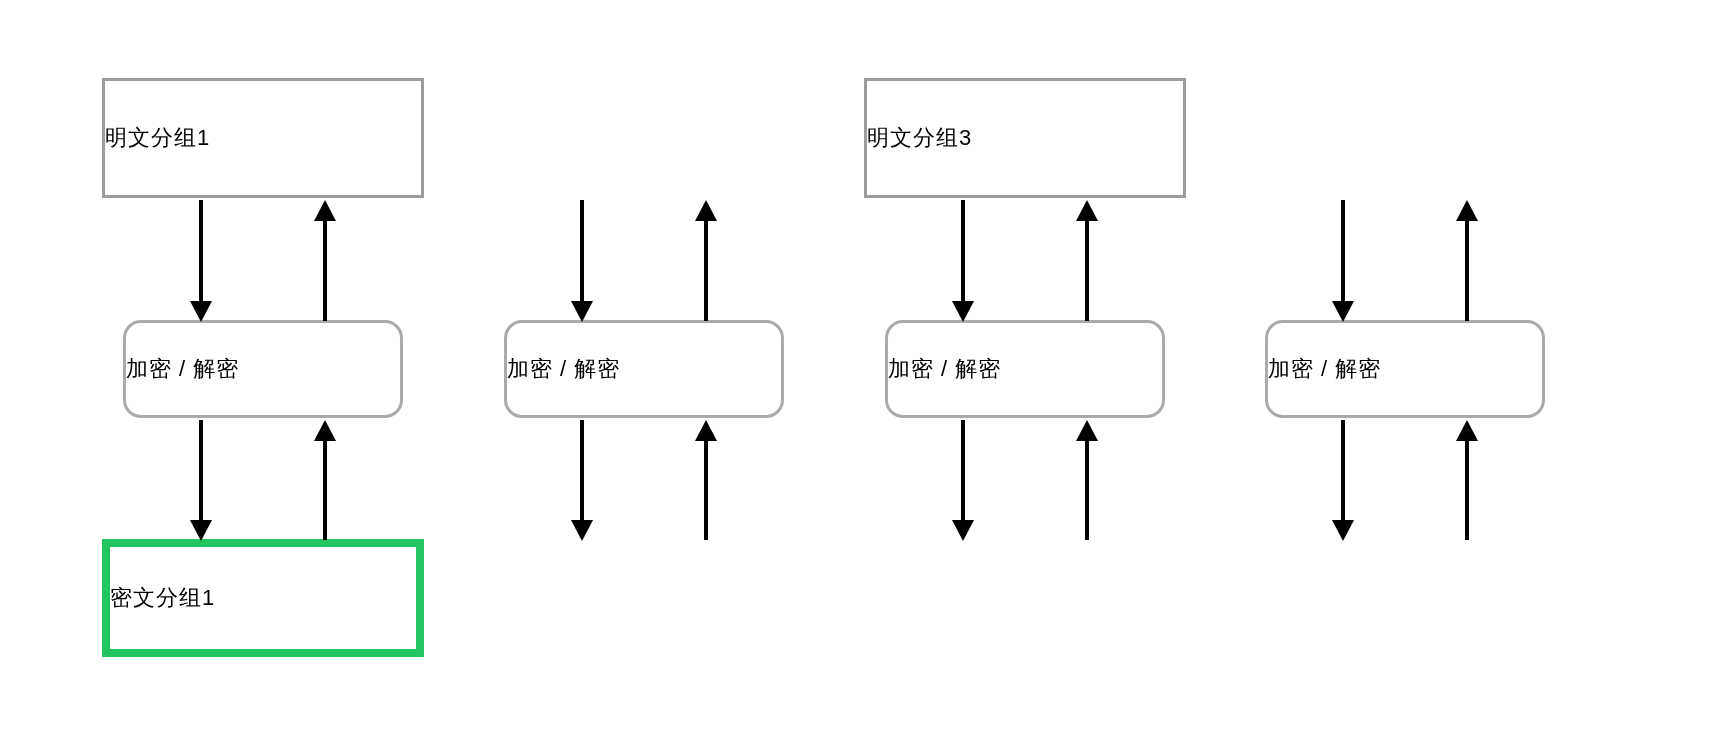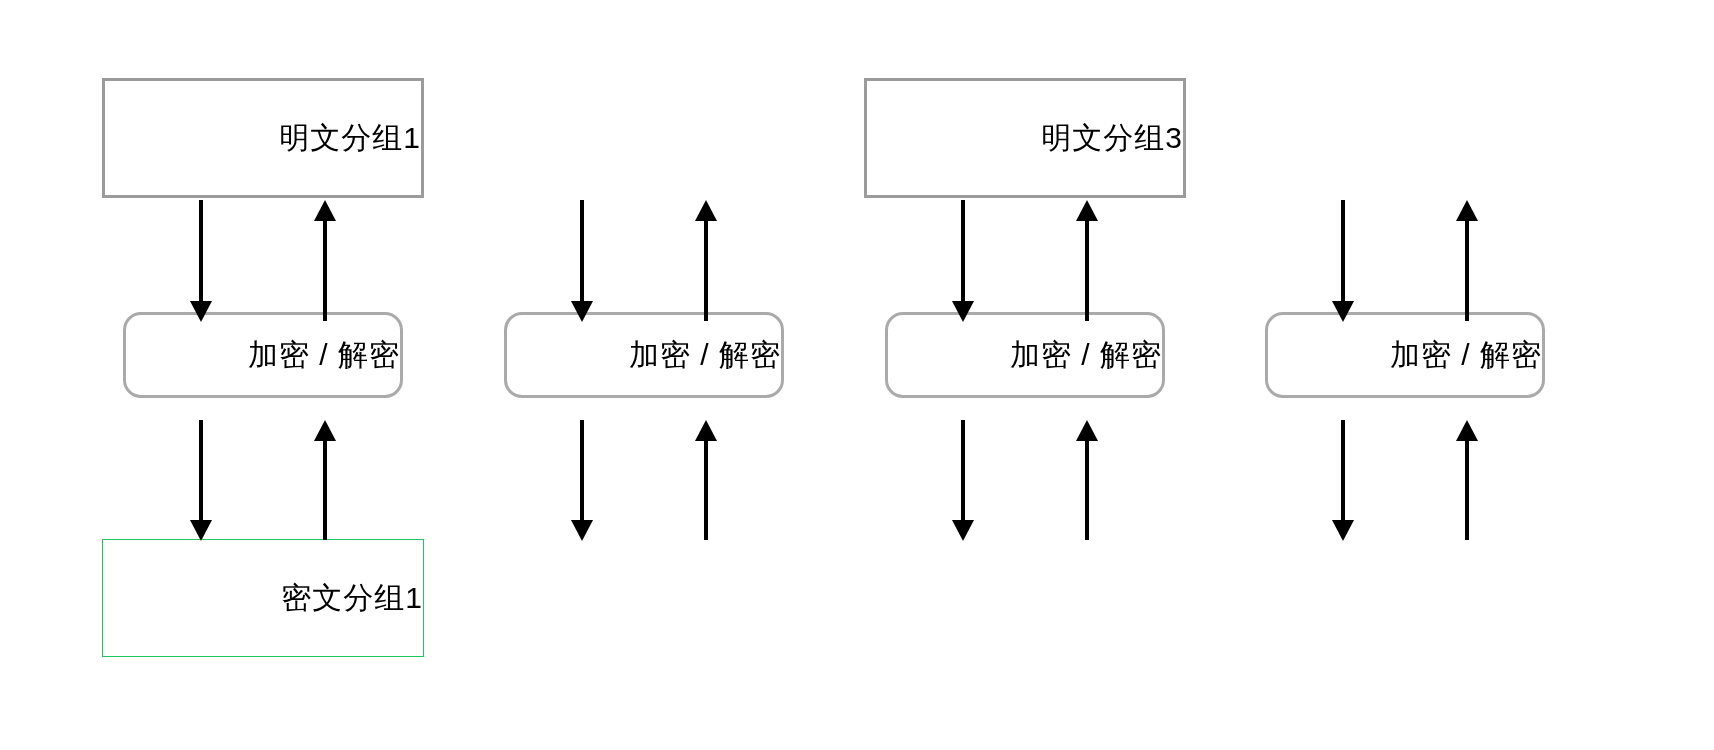--- a/index.html
+++ b/index.html
@@ -20,46 +20,46 @@
     top: 0;
     width: 322px;
     height: 750px;
   }
   .box {
     position: absolute;
     box-sizing: border-box;
     background: #ffffff;
     display: flex;
     align-items: center;
-    justify-content: flex-end;
-    font-size: 30px;
+    justify-content: flex-start;
+    font-size: 22px;
     color: #000000;
     letter-spacing: 1px;
   }
   .box.top {
     left: 0;
     right: 0;
     top: 78px;
     height: 120px;
     border: 3px solid #9b9b9b;
   }
   .box.mid {
     left: 21px;
     right: 21px;
-    top: 312px;
-    height: 86px;
+    top: 320px;
+    height: 98px;
     border: 3px solid #aaaaaa;
     border-radius: 18px;
   }
   .box.bottom {
     left: 0;
     right: 0;
     top: 539px;
     height: 118px;
-    border: 1px solid #22c55e;
+    border: 8px solid #22c55e;
   }
   svg.arrows {
     position: absolute;
     left: 0;
     top: 0;
     width: 322px;
     height: 750px;
     pointer-events: none;
   }
   svg.arrows line {

